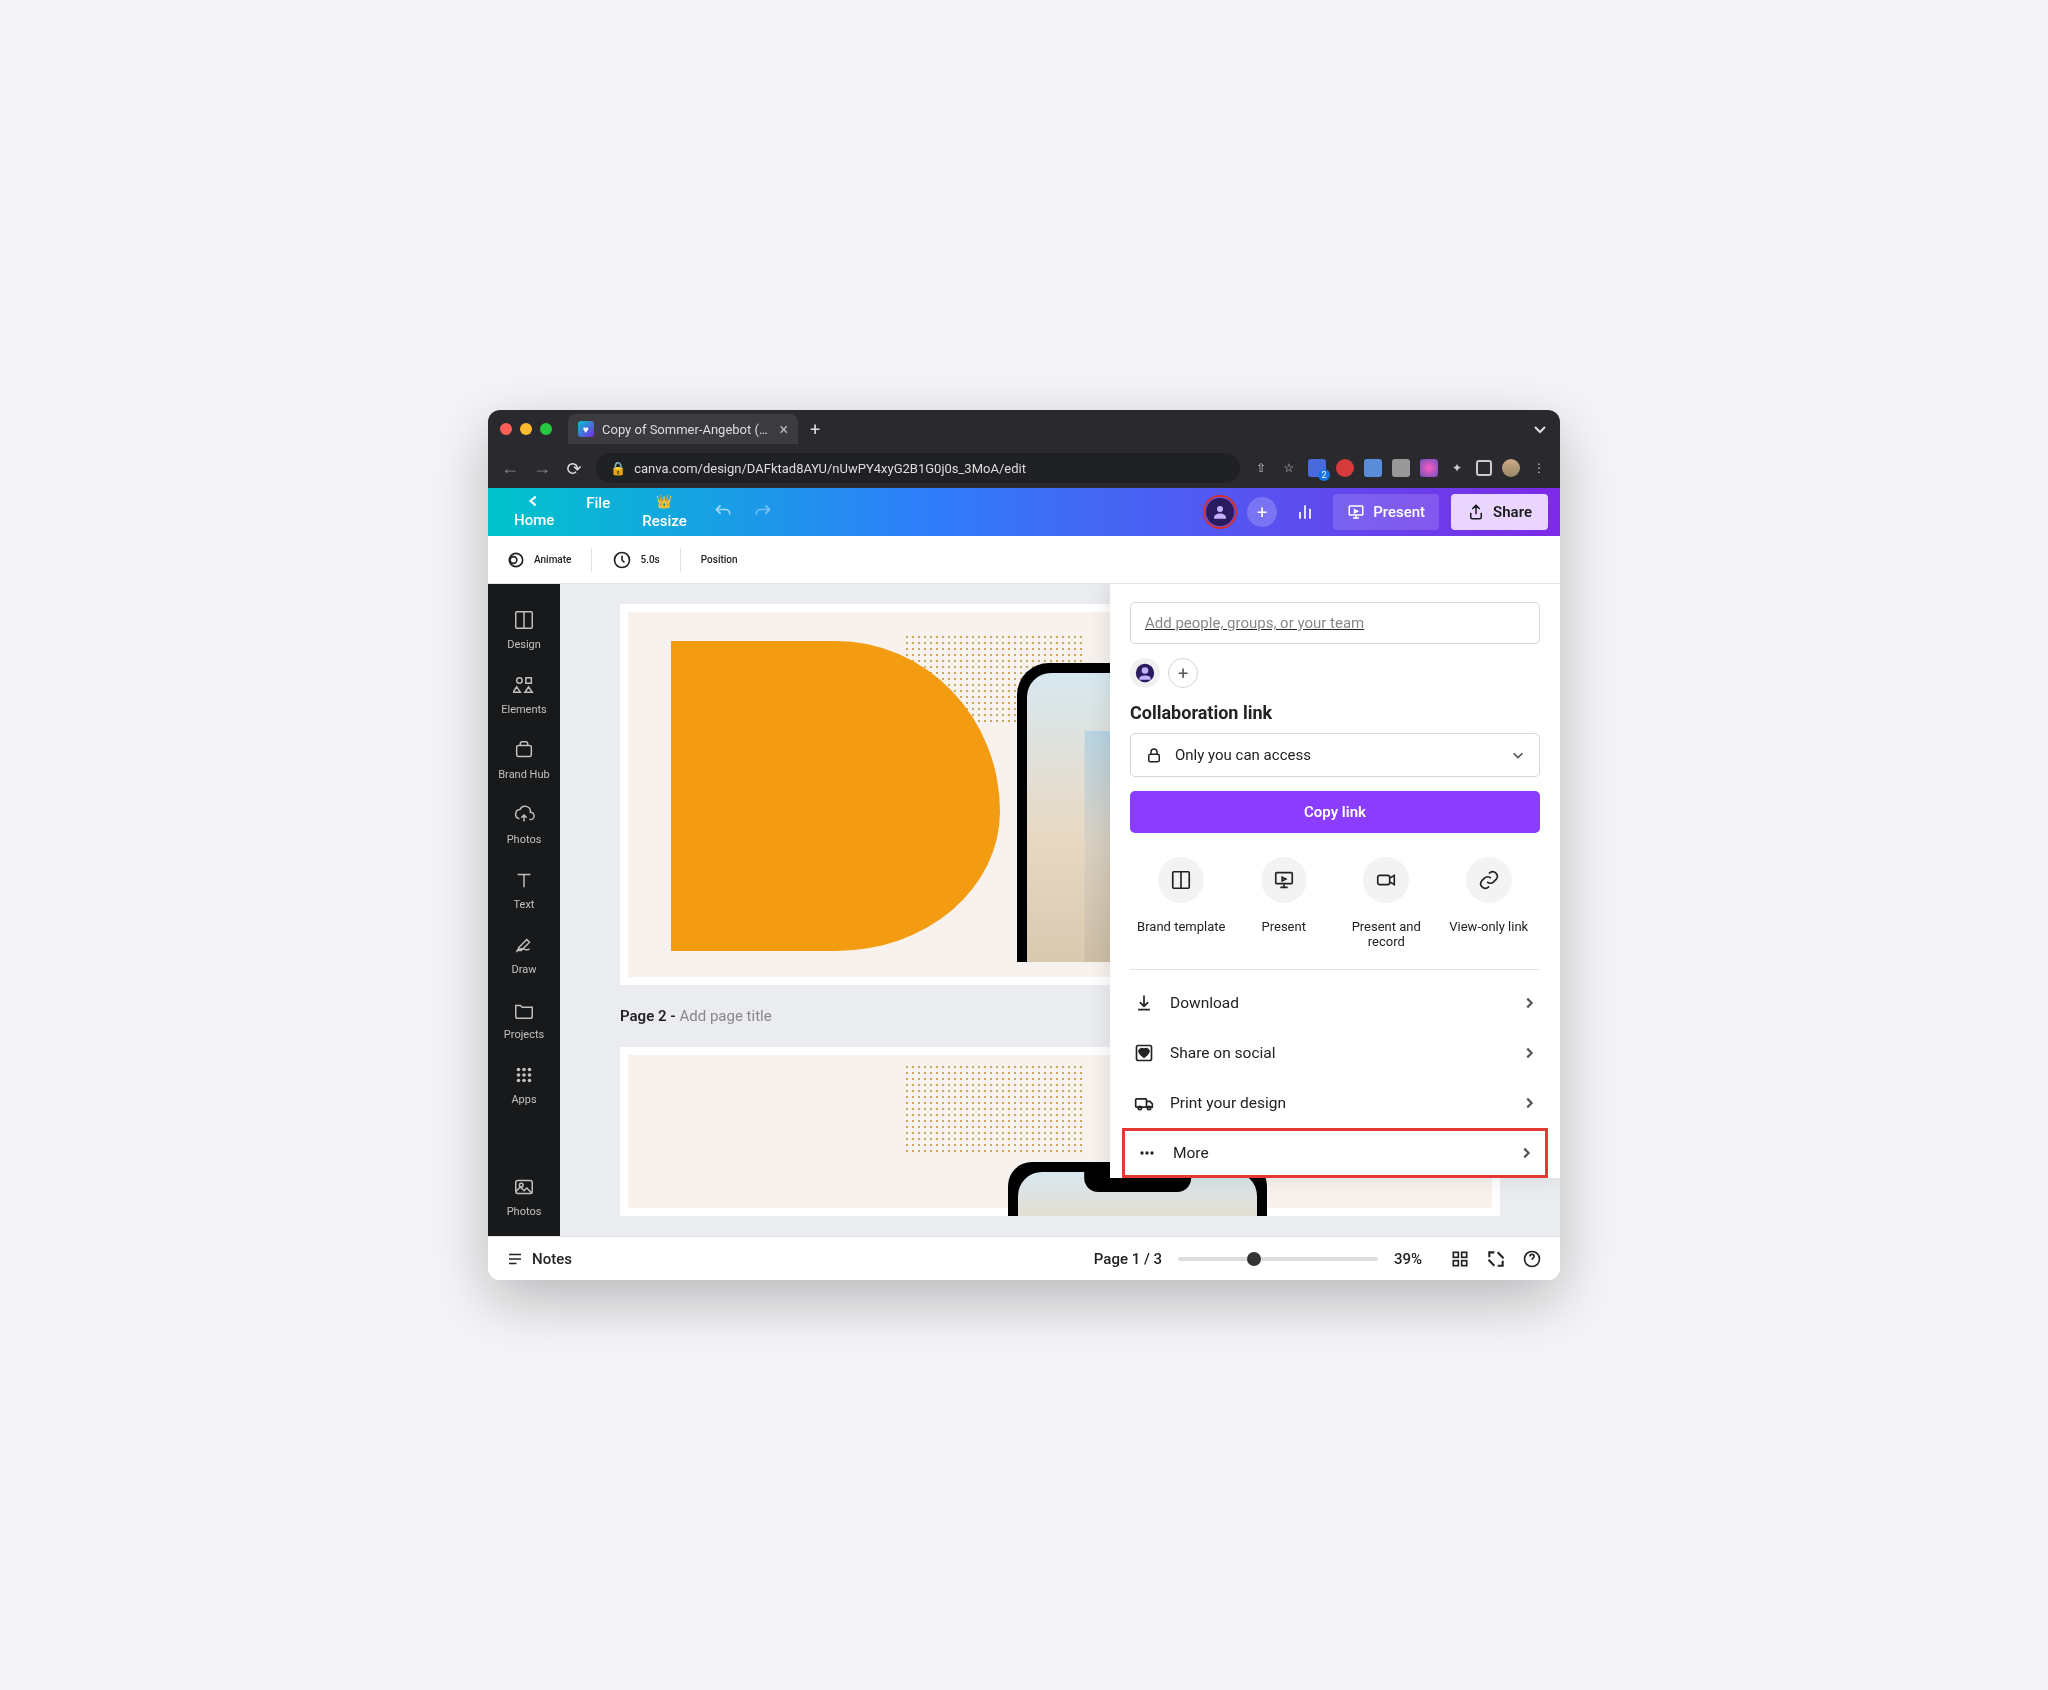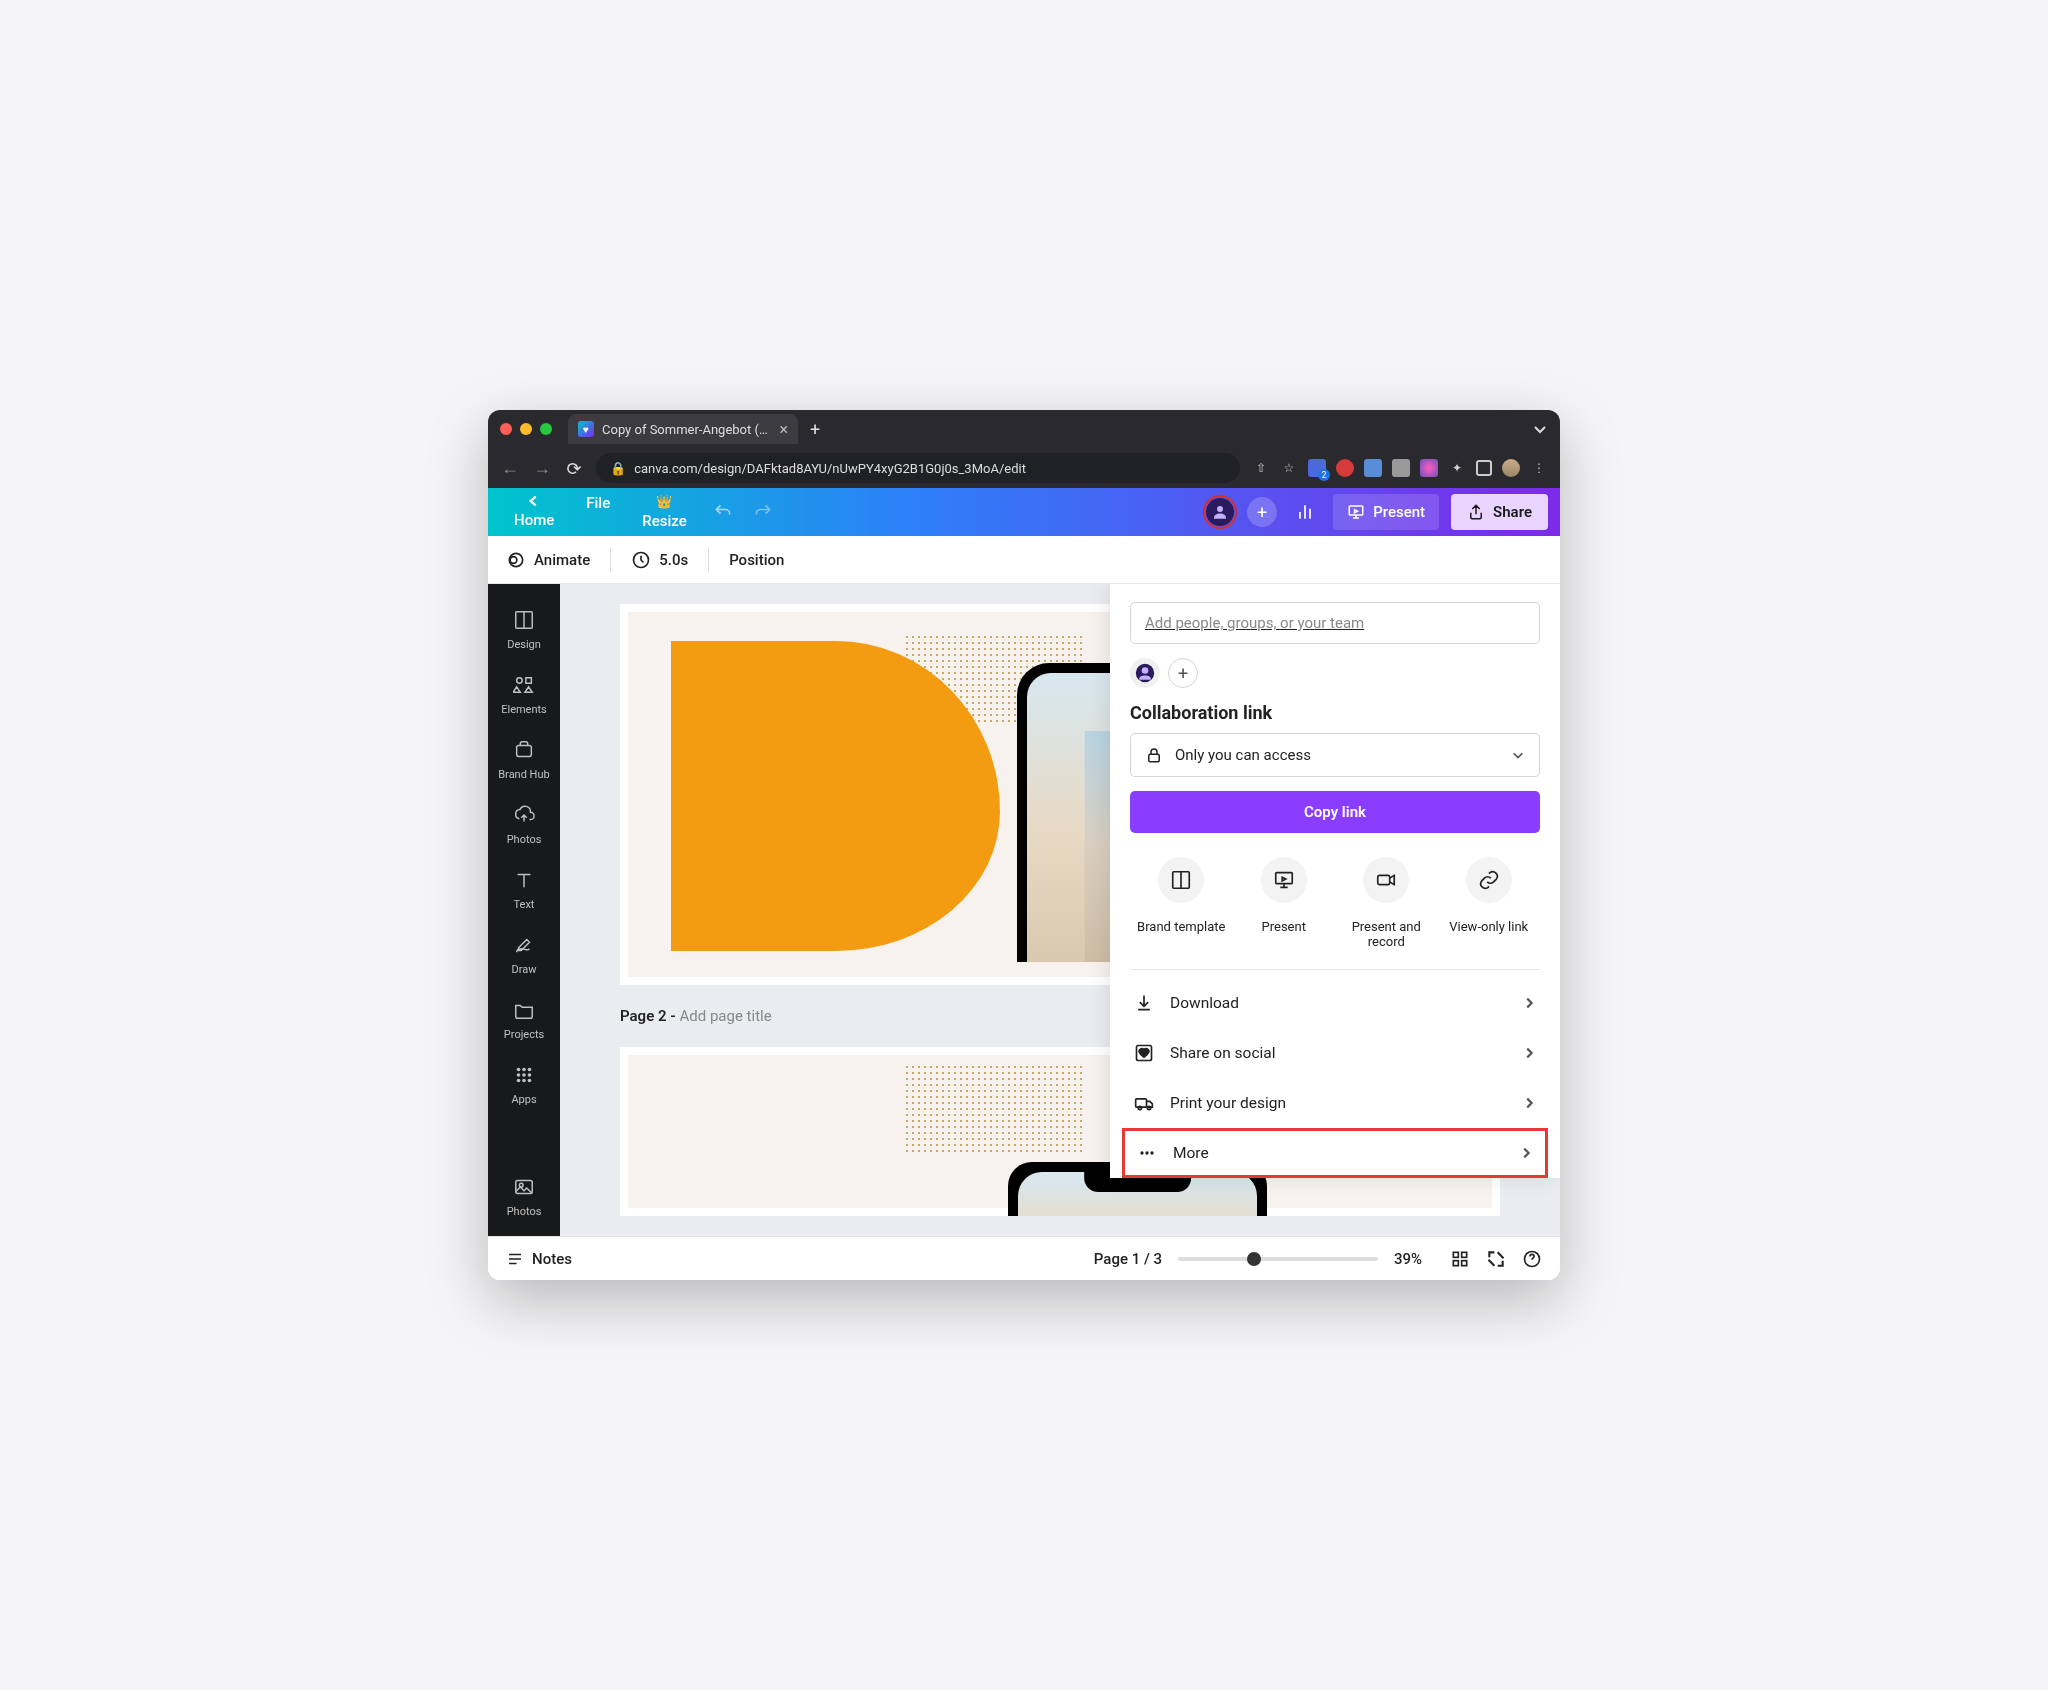--- a/index.html
+++ b/index.html
@@ -31,21 +31,21 @@
 .hdr-btn { height:36px; padding:0 14px; display:flex; align-items:center; gap:3px; font-size:15px; font-weight:500; border-radius:4px; cursor:pointer;flex-direction:column; }
 .crown { font-size:13px; opacity:.9; }
 .hdr-icon { width:36px; height:36px; display:flex; align-items:center; justify-content:center; border-radius:4px; cursor:pointer; }
 .avatar-wrap { width:34px; height:34px; border:2px solid #d32f2f; border-radius:50%; display:flex; align-items:center; justify-content:center; margin-left:auto; }
 .avatar-sm { width:28px; height:28px; border-radius:50%; background:#2a1a5e; display:flex; align-items:center; justify-content:center; }
 .avatar-sm svg { width:18px; height:18px; }
 .plus-circ { width:30px; height:30px; border-radius:50%; background:rgba(255,255,255,.2); display:flex; align-items:center; justify-content:center; color:#fff; font-size:18px; cursor:pointer; margin-left:6px; }
 .present-btn { height:36px; padding:0 14px; background:rgba(255,255,255,.15); border-radius:4px; display:flex; align-items:center; gap:8px; font-size:15px; font-weight:500; cursor:pointer; margin-left:6px; }
 .share-btn { height:36px; padding:0 16px; background:#e9d5ff; color:#1a1a1a; border-radius:4px; display:flex; align-items:center; gap:8px; font-size:15px; font-weight:600; cursor:pointer; margin-left:8px; }
 
-.toolbar { height:48px; background:#fff; border-bottom:1px solid #e5e5e5; display:flex; align-items:center; padding:0 18px; gap:20px; font-size:15px; color:#222; }
+.toolbar { height:48px; background:#fff; border-bottom:1px solid #e5e5e5; display:flex; align-items:center; padding:0 18px; gap:20px; font-size:10px; color:#222; }
 .tool-item { display:flex; align-items:center; gap:8px; cursor:pointer; font-weight:500; }
 .tool-sep { width:1px; height:24px; background:#e0e0e0; }
 
 .body { flex:1; display:flex; overflow:hidden; background:#ebecf0; position:relative; }
 .sidebar { width:72px; background:#18191b; display:flex; flex-direction:column; align-items:center; padding-top:14px; gap:2px; }
 .side-item { width:100%; padding:10px 4px; display:flex; flex-direction:column; align-items:center; gap:6px; color:#c0c0c0; font-size:11px; cursor:pointer; }
 .side-icon { width:24px; height:24px; display:flex; align-items:center; justify-content:center; }
 .canvas-area { flex:1; overflow:auto; padding:20px 60px; display:flex; flex-direction:column; gap:22px; }
 .page { background:#fff; width:100%; aspect-ratio:16/9; position:relative; overflow:hidden; }
 .page-bg { position:absolute; inset:8px; background:#f7f2ee; }

